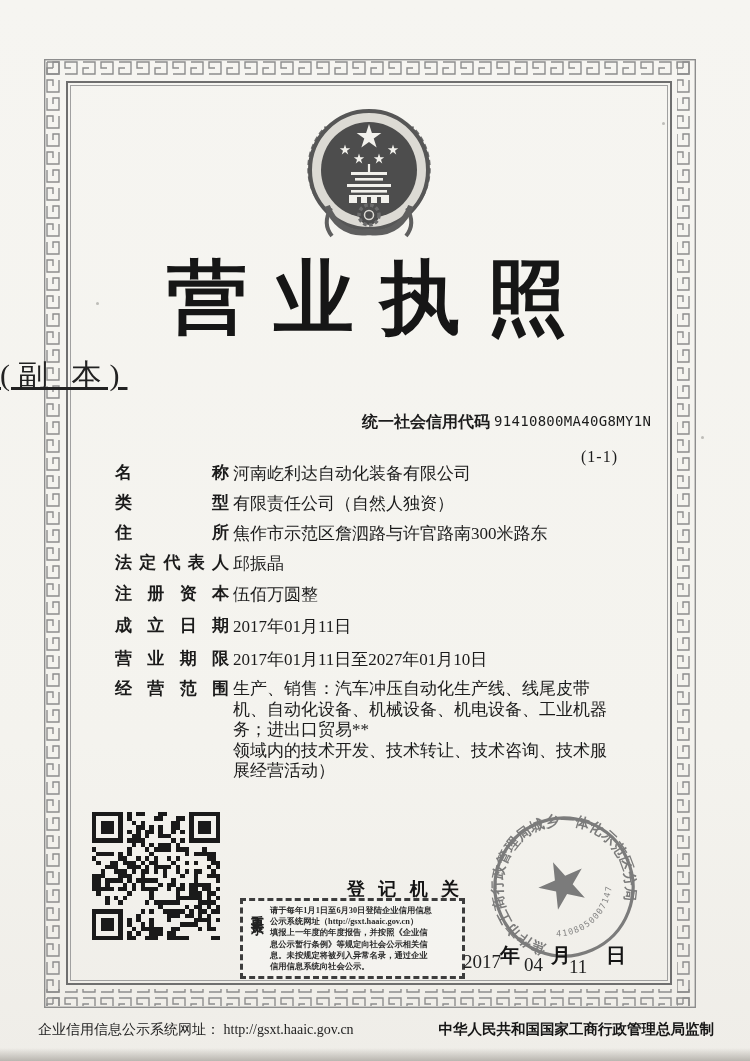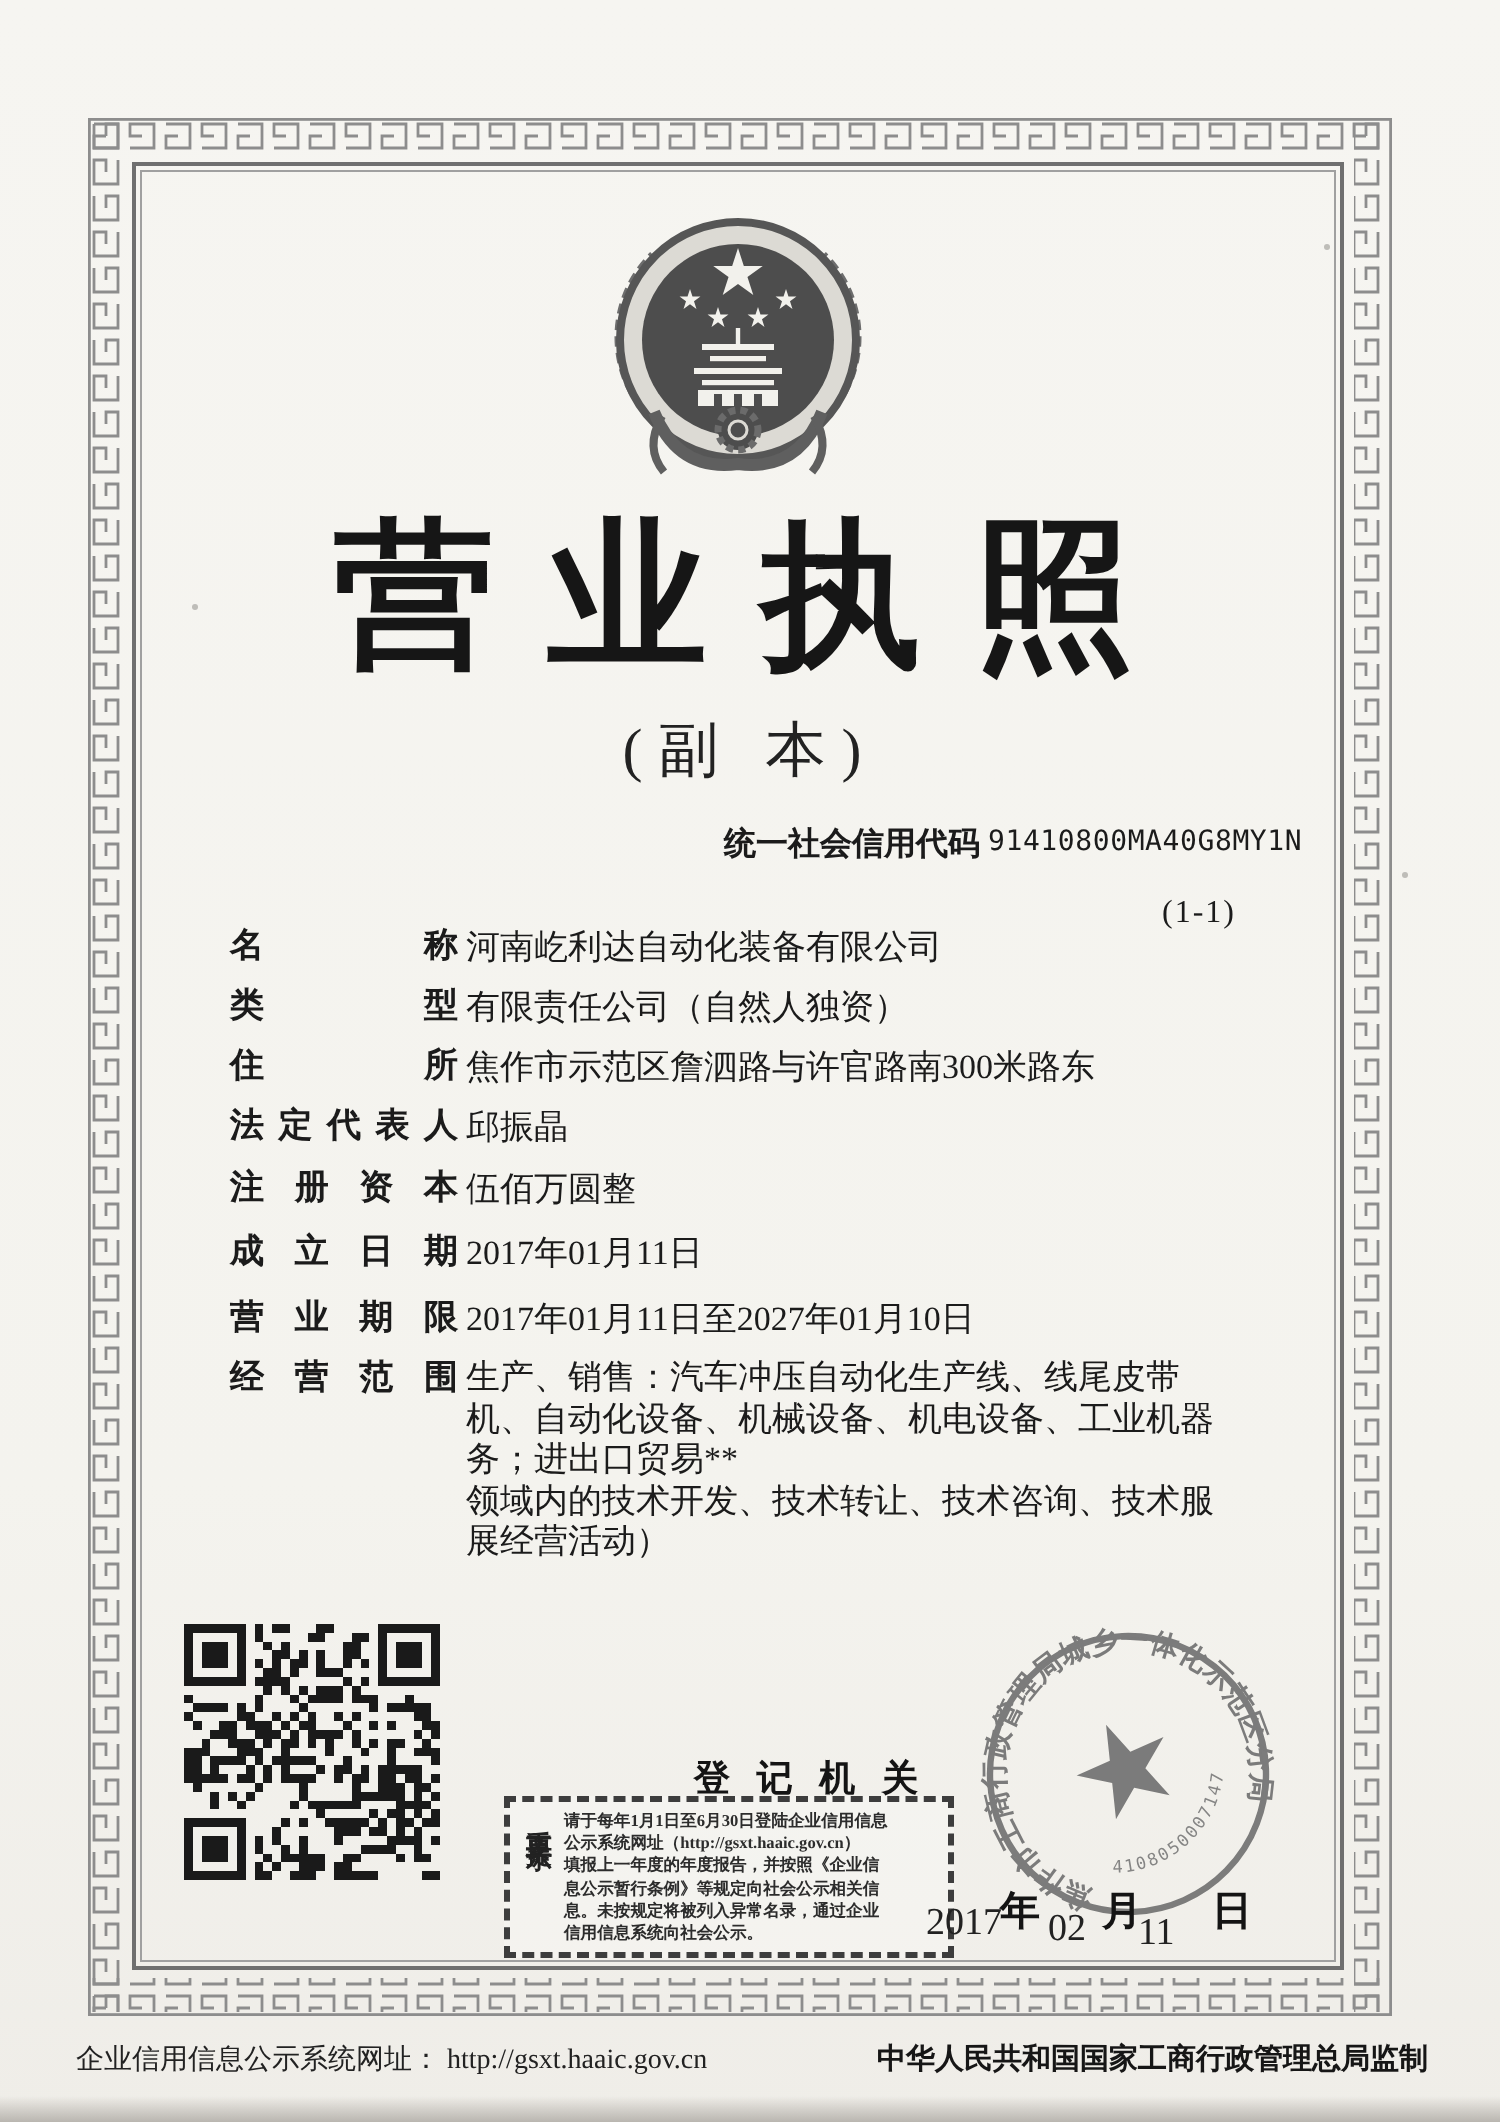--- a/index.html
+++ b/index.html
@@ -11,38 +11,38 @@
   
   .frame-svg{position:absolute;left:44px;top:59px;}
   .inner-frame{position:absolute;left:66px;top:81px;width:602px;height:900px;border:2px solid #6f6f6f;}
   .inner-frame::after{content:"";position:absolute;inset:2px;border:1px solid #a0a0a0;}
 
   .emblem{left:301px;top:106px;}
 
   .title{left:167px;top:258px;width:400px;display:flex;justify-content:space-between;
          font-family:"Liberation Sans",sans-serif;font-weight:bold;font-size:80px;line-height:1;
          color:#161616;}
-  .subtitle{left:0;right:0;top:355px;text-align:center;font-size:30px;letter-spacing:8px;color:#222;}
+  .subtitle{left:0;right:0;top:355px;text-align:left;font-size:30px;letter-spacing:8px;color:#222;text-decoration:underline;}
 
   .cc-label{left:362px;top:412px;font-family:"Liberation Sans",sans-serif;font-weight:bold;font-size:16px;white-space:nowrap;}
   .cc-value{left:494px;top:413px;font-family:"DejaVu Sans Mono",monospace;font-size:14px;letter-spacing:.3px;white-space:nowrap;}
   .cc-sheet{left:581px;top:448px;font-size:16px;letter-spacing:1px;}
 
   .row{position:absolute;left:115px;width:570px;display:flex;align-items:flex-start;}
   .row-label{width:114px;flex:none;display:flex;justify-content:space-between;
              font-family:"Liberation Sans",sans-serif;font-weight:bold;font-size:17px;line-height:1.2;}
   .row-value{margin-left:4px;font-size:17px;line-height:1.25;white-space:nowrap;}
   .scope-line{font-size:17px;line-height:20.6px;white-space:nowrap;}
 
   .qr{left:92px;top:812px;width:128px;height:128px;}
 
   .reg-title{left:347px;top:877px;width:112px;display:flex;justify-content:space-between;
              font-family:"Liberation Sans",sans-serif;font-weight:bold;font-size:18px;color:#141414;}
 
-  .notice{left:252px;top:898px;width:219px;height:75px;border:3px dashed #3d3d3d;
+  .notice{left:240px;top:898px;width:219px;height:75px;border:3px dashed #3d3d3d;
           display:flex;background:rgba(255,255,255,.25);}
   .notice-side{writing-mode:vertical-rl;text-orientation:upright;
                font-family:"Liberation Sans",sans-serif;font-weight:bold;font-size:13px;
                letter-spacing:3px;margin:3px 1px 3px 5px;color:#222;}
   .notice-lines{padding:4px 3px 0 3px;font-size:8.3px;line-height:11.2px;font-weight:bold;color:#2c2c2c;}
   .notice-lines div{white-space:nowrap;}
 
   .seal{left:479px;top:802px;width:170px;height:170px;transform:rotate(-24deg);opacity:.9;}
 
   .d-num{font-size:19px;color:#222;}
@@ -621,21 +621,21 @@
     <text font-family="Liberation Sans, sans-serif" font-size="14" font-weight="bold" fill="#6f6f6f">
       <textPath href="#sealArc" textLength="288">焦作市工商行政管理局城乡一体化示范区分局</textPath>
     </text>
     <text font-family="DejaVu Sans Mono, monospace" font-size="8.5" letter-spacing="1.2" fill="#7a7a7a">
       <textPath href="#sealNum">4108050007147</textPath>
     </text>
   </svg>
 
   <span class="abs d-num" style="left:463px;top:951px">2017</span>
   <span class="abs d-unit" style="left:500px;top:942px">年</span>
-  <span class="abs d-num" style="left:524px;top:954px">02</span>
+  <span class="abs d-num" style="left:524px;top:954px">04</span>
   <span class="abs d-unit" style="left:551px;top:942px">月</span>
   <span class="abs d-num" style="left:569px;top:956px">11</span>
   <span class="abs d-unit" style="left:606px;top:942px">日</span>
 
   <div class="abs footer-left">
     <span>企业信用信息公示系统网址：</span>
     <span>http://gsxt.haaic.gov.cn</span>
   </div>
   <div class="abs footer-right">中华人民共和国国家工商行政管理总局监制</div>
 

